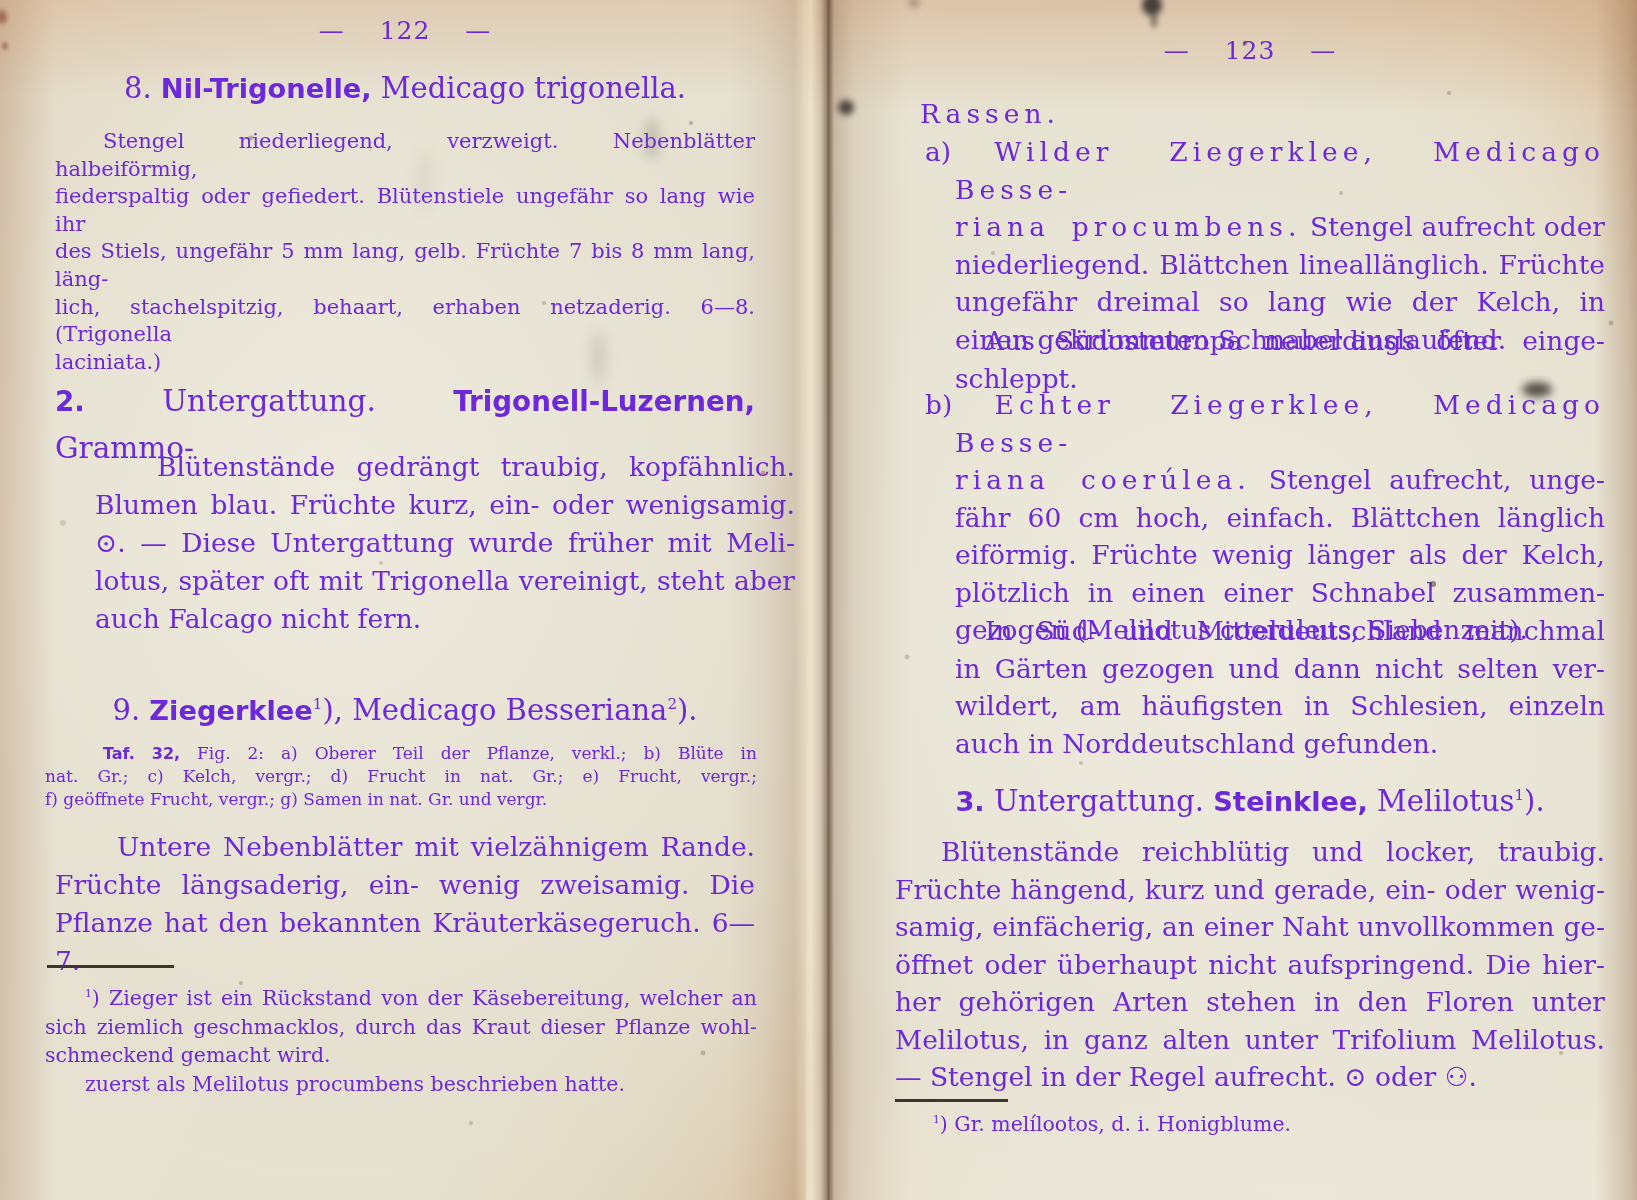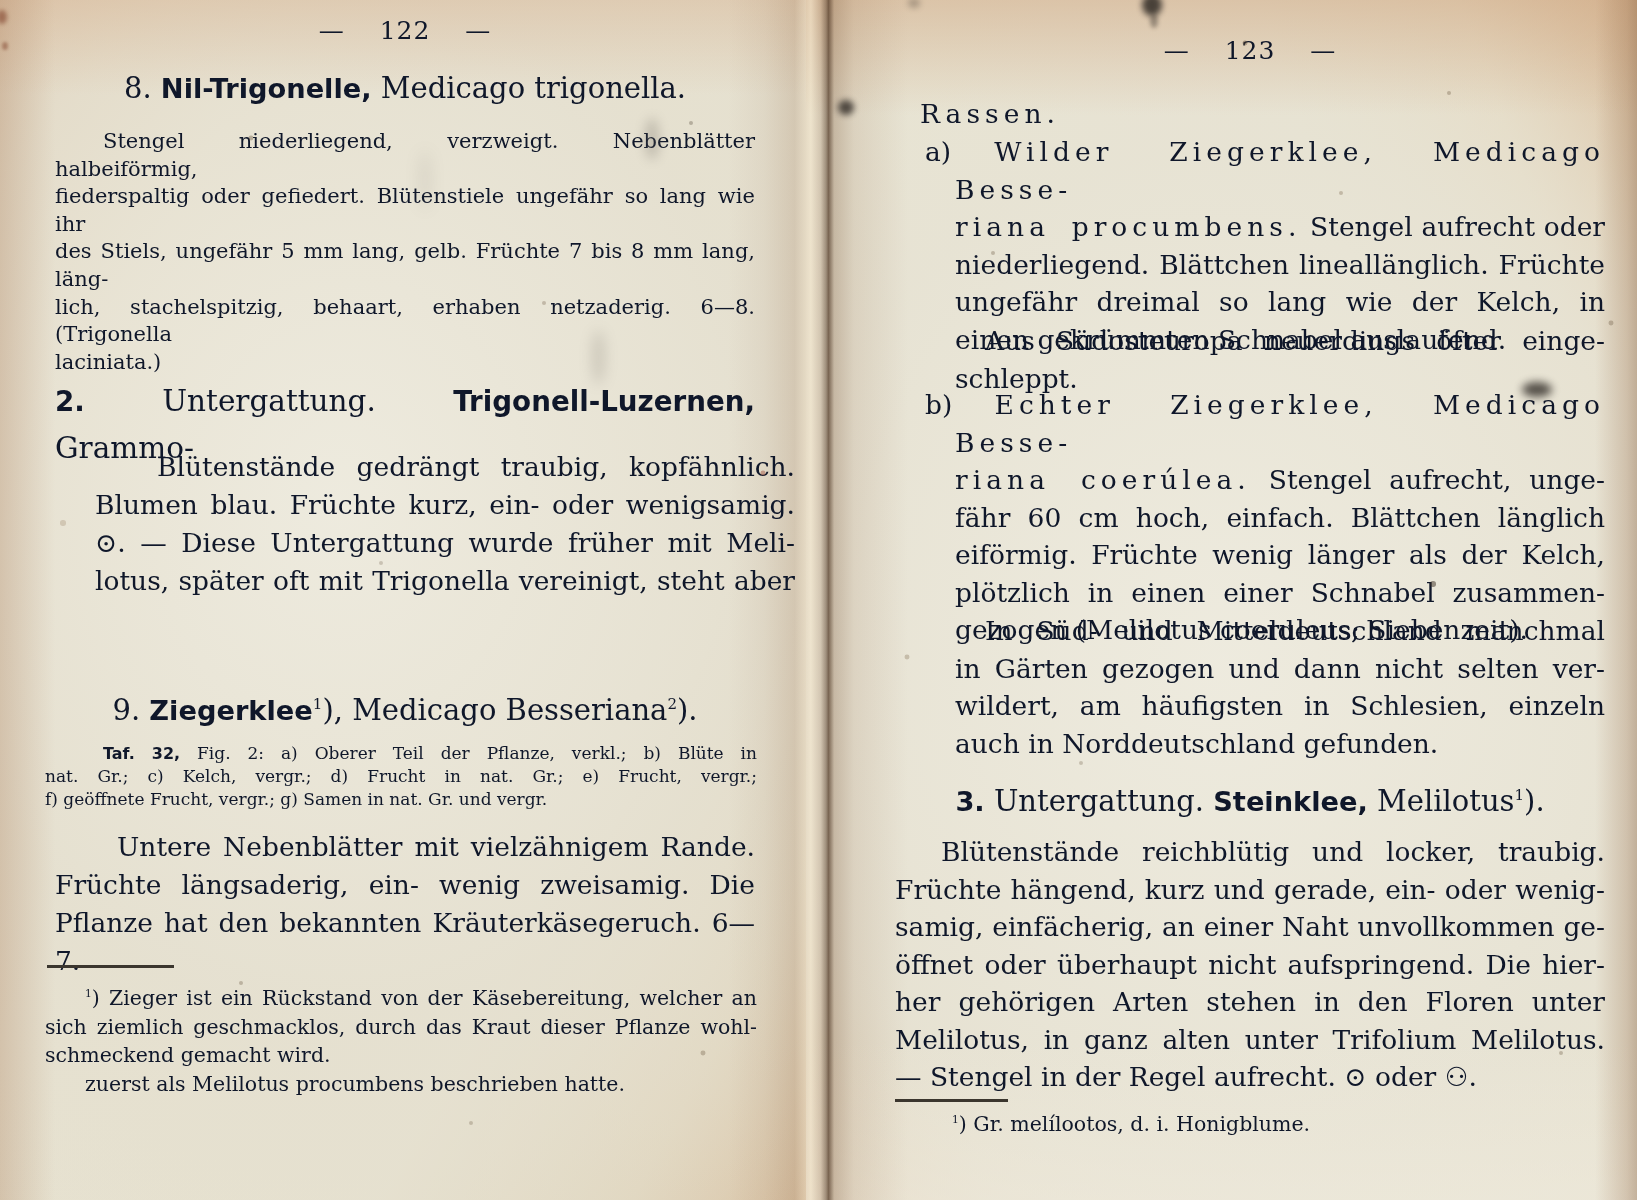--- a/index.html
+++ b/index.html
@@ -1,17 +1,17 @@
 <!DOCTYPE html>
 <html><head>
 <meta charset="utf-8">
 <style>
   html,body{margin:0;padding:0;}
   body{width:1637px;height:1200px;overflow:hidden;background:#d8bc9e;}
-  .scan{position:absolute;inset:0;width:1637px;height:840px;font-family:"DejaVu Serif","DejaVu Sans",serif;color:#0f172a;}
+  .scan{position:absolute;inset:0;width:1637px;height:840px;font-family:"DejaVu Serif","DejaVu Sans",serif;color:#6d28d9;}
   .page{position:absolute;top:0;height:1200px;}
   .page-left{left:0;width:806px;
     background:
       linear-gradient(180deg, rgba(214,178,144,.45) 0px, rgba(214,178,144,0) 95px),
       radial-gradient(120% 95% at 42% 42%, rgba(238,235,223,.95) 0%, rgba(229,224,208,.85) 45%, rgba(229,224,208,0) 78%),
       linear-gradient(118deg, #d9bc9f 0%, #e0cbae 9%, #e6ddc6 20%, #e7e2d0 38%, #e6e1cf 70%, #e0d5bd 88%, #d9c2a4 100%);}
   .page-right{left:806px;width:831px;
     background:
       linear-gradient(180deg, rgba(209,170,134,.55) 0px, rgba(209,170,134,0) 115px),
       linear-gradient(0deg, rgba(240,235,222,.5) 0px, rgba(240,235,222,0) 160px),
@@ -100,20 +100,21 @@
 
   <div class="blk h2block" style="top:378px;left:55px;width:700px;">
       <div class="line"><b>2.</b> Untergattung.  <b>Trigonell-Luzernen,</b> Grammo-</div>
     </div>
 
   <div class="blk body-l ind" style="top:448px;left:55px;width:700px;margin-left:40px;--ind:62px;">
       <div class="line">Blütenstände gedrängt traubig, kopfähnlich.</div>
       <div class="line">Blumen blau.  Früchte kurz, ein- oder wenigsamig.</div>
       <div class="line">⊙. — Diese Untergattung wurde früher mit Meli-</div>
       <div class="line">lotus, später oft mit Trigonella vereinigt, steht aber</div>
+      <div class="line last">auch Falcago nicht fern.</div>
     </div>
 
   <h1 class="blk h-species" style="top:690px;left:55px;width:700px;">9. <b>Ziegerklee</b><sup>1</sup>), Medicago Besseriana<sup>2</sup>).</h1>
 
   <div class="blk cap-l ind" style="top:742px;left:45px;width:712px;--ind:58px;">
       <div class="line"><b>Taf. 32,</b> Fig. 2: a) Oberer Teil der Pflanze, verkl.; b) Blüte in</div>
       <div class="line">nat. Gr.; c) Kelch, vergr.; d) Frucht in nat. Gr.; e) Frucht, vergr.;</div>
       <div class="line last">f) geöffnete Frucht, vergr.; g) Samen in nat. Gr. und vergr.</div>
     </div>
 
@@ -175,21 +176,21 @@
       <div class="line">Früchte hängend, kurz und gerade, ein- oder wenig-</div>
       <div class="line">samig, einfächerig, an einer Naht unvollkommen ge-</div>
       <div class="line">öffnet oder überhaupt nicht aufspringend.  Die hier-</div>
       <div class="line">her gehörigen Arten stehen in den Floren unter</div>
       <div class="line">Melilotus, in ganz alten unter Trifolium Melilotus.</div>
       <div class="line last">— Stengel in der Regel aufrecht. ⊙ oder ⚇.</div>
     </div>
 
   <div class="rule" style="top:1099px;left:895px;width:113px;"></div>
 
-  <div class="blk fn ind" style="top:1110px;left:914px;width:710px;--ind:38px;">
+  <div class="blk fn ind" style="top:1110px;left:895px;width:710px;--ind:38px;">
       <div class="line last"><sup>1</sup>) Gr. melílootos, d. i. Honigblume.</div>
     </div>
 
   <div class="ink" style="left:838px;top:100px;width:16px;height:15px;filter:blur(3px);opacity:.8;"></div>
   <div class="ink" style="left:1142px;top:-6px;width:20px;height:22px;filter:blur(3px);opacity:.85;"></div>
   <div class="ink" style="left:1150px;top:14px;width:8px;height:14px;filter:blur(2px);opacity:.4;"></div>
   <div class="ink" style="left:908px;top:-2px;width:12px;height:10px;filter:blur(3px);opacity:.3;"></div>
   <div class="ink" style="left:1522px;top:382px;width:30px;height:15px;filter:blur(4px);opacity:.8;"></div>
   <div class="smudge" style="left:645px;top:118px;width:14px;height:42px;filter:blur(6px);opacity:.3;"></div>
   <div class="smudge" style="left:592px;top:330px;width:13px;height:55px;filter:blur(7px);opacity:.22;"></div>

